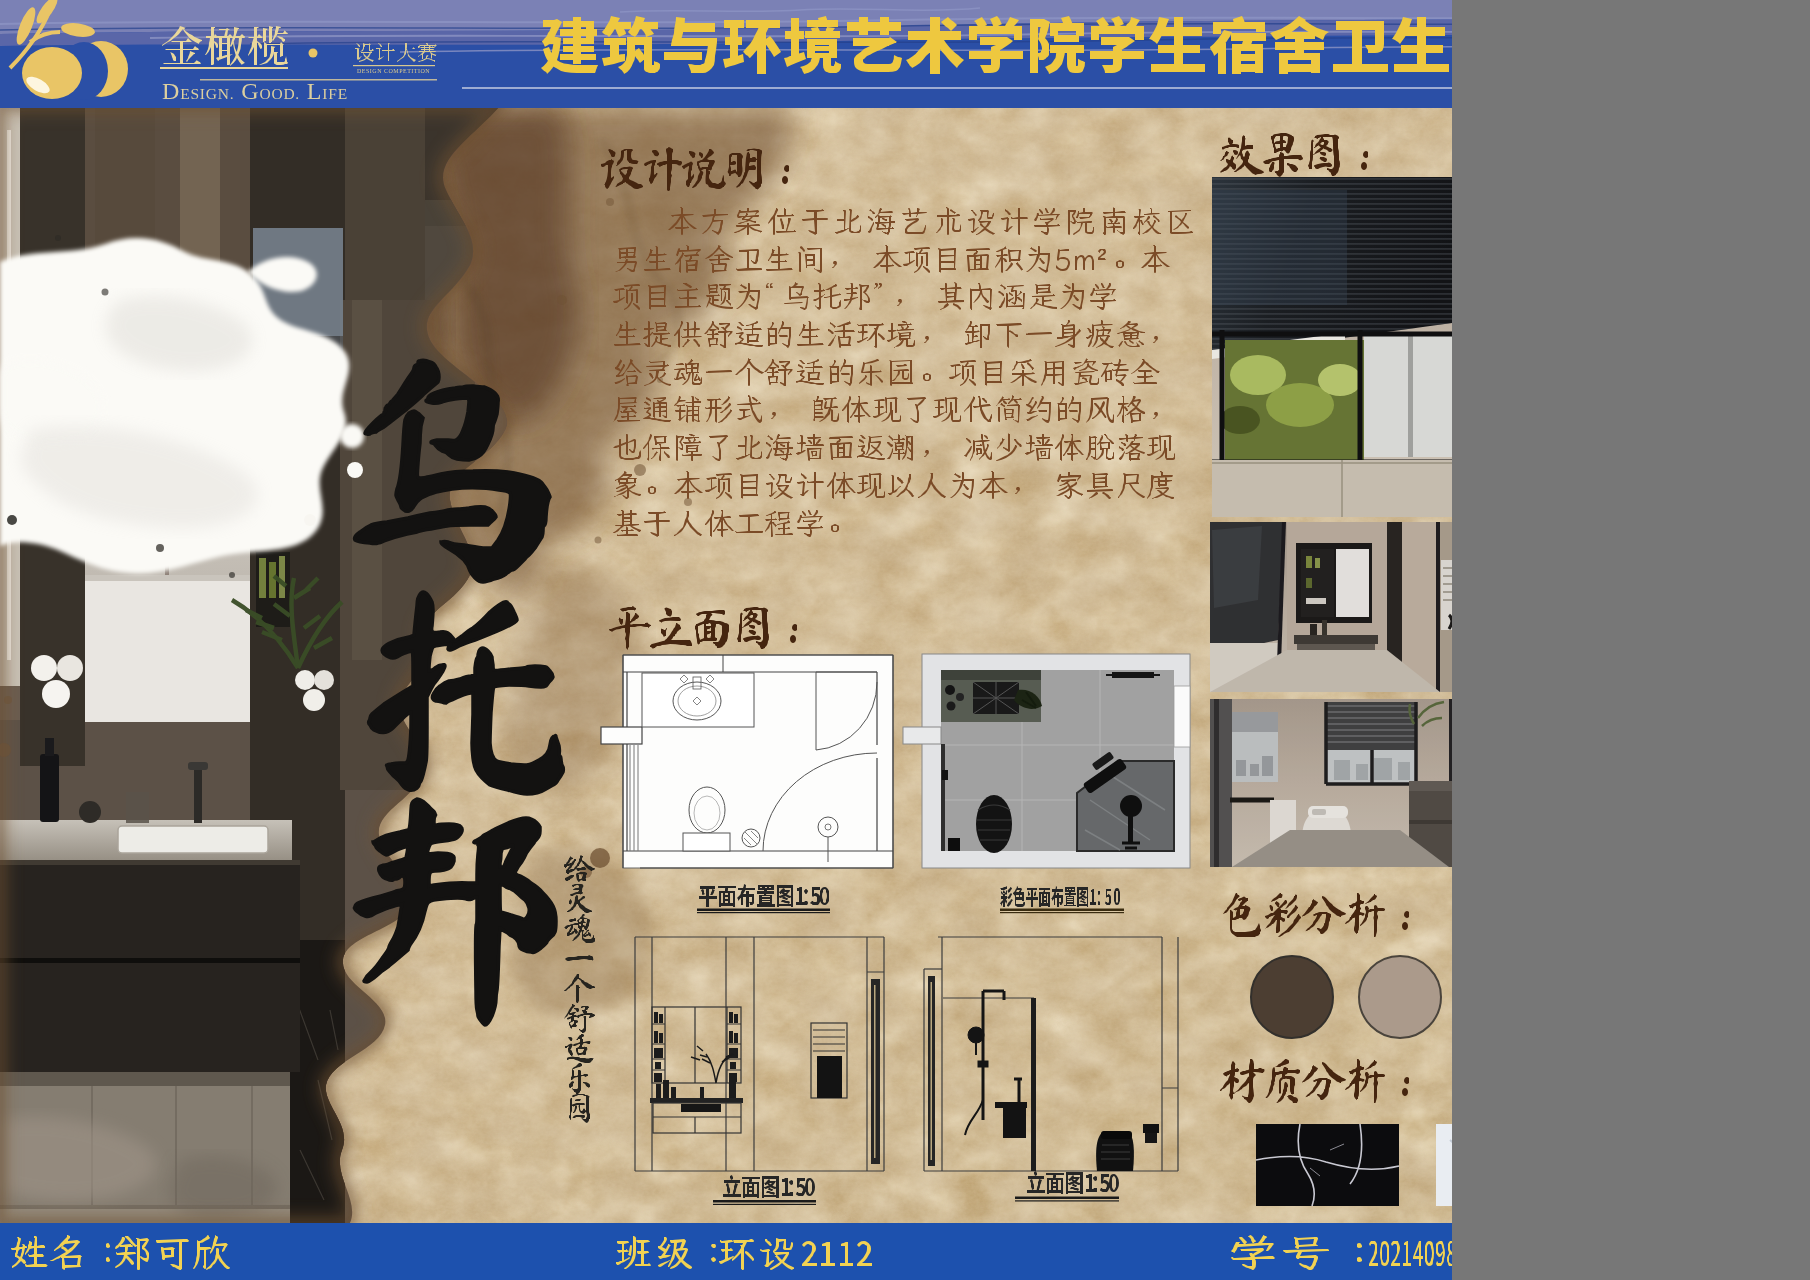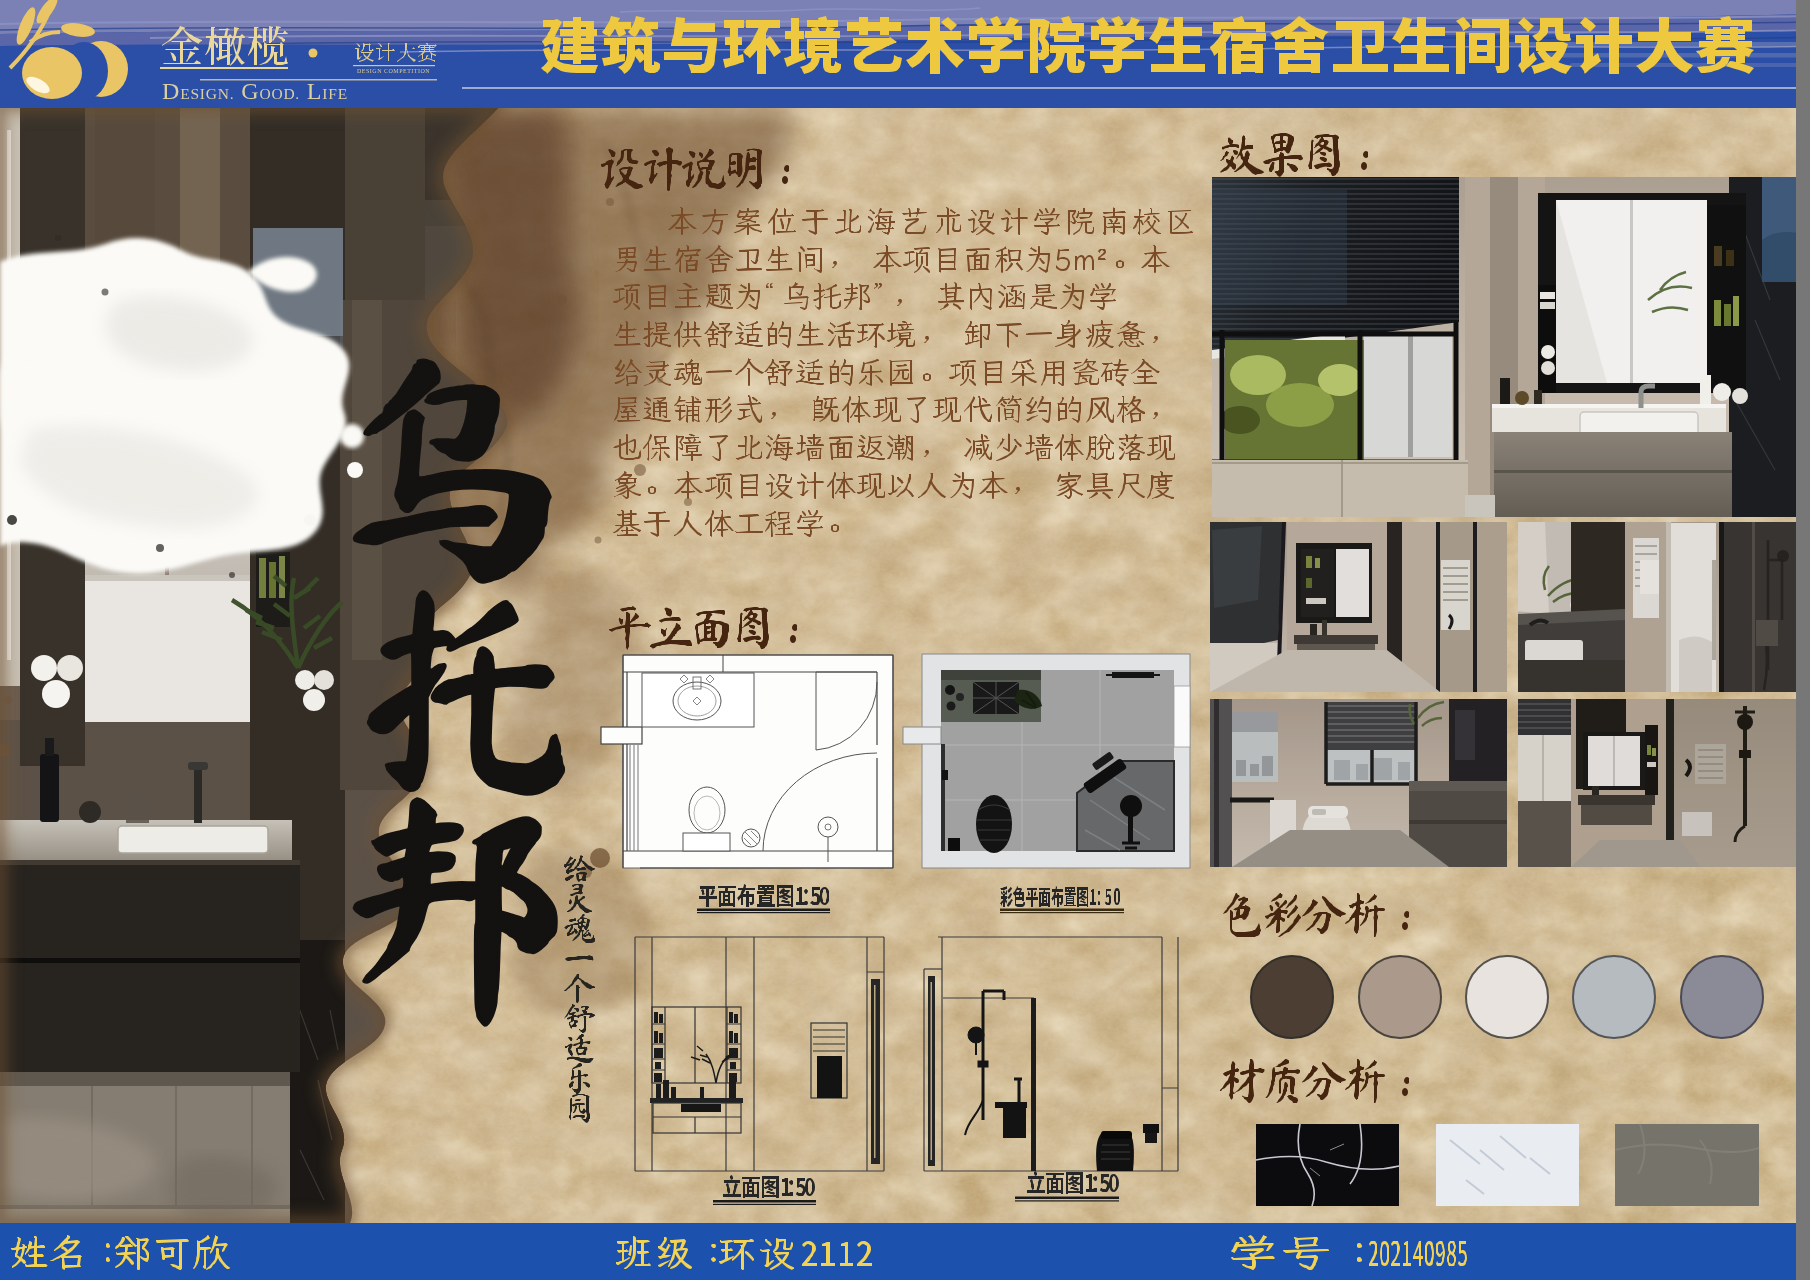--- a/index.html
+++ b/index.html
@@ -1,15 +1,15 @@
 <!DOCTYPE html>
 <html><head><meta charset="utf-8">
 <style>
 html,body{margin:0;padding:0;background:#777;}
-.page{position:relative;width:1796px;height:1280px;overflow:hidden;font-family:"Liberation Sans",sans-serif;}
+.page{position:relative;width:1452px;height:1280px;overflow:hidden;font-family:"Liberation Sans",sans-serif;}
 svg.main{position:absolute;left:0;top:0;display:block;}
 </style></head>
 <body>
 <div class="page">
 <svg class="main" width="1810" height="1280" viewBox="0 0 1810 1280" xmlns="http://www.w3.org/2000/svg">
 <defs>
 <linearGradient id="gPaper" x1="0" y1="0" x2="1" y2="1">
 <stop offset="0" stop-color="#c9ae82"></stop>
           <stop offset="0.45" stop-color="#c2a678"></stop>
           <stop offset="1" stop-color="#bda26f"></stop>

